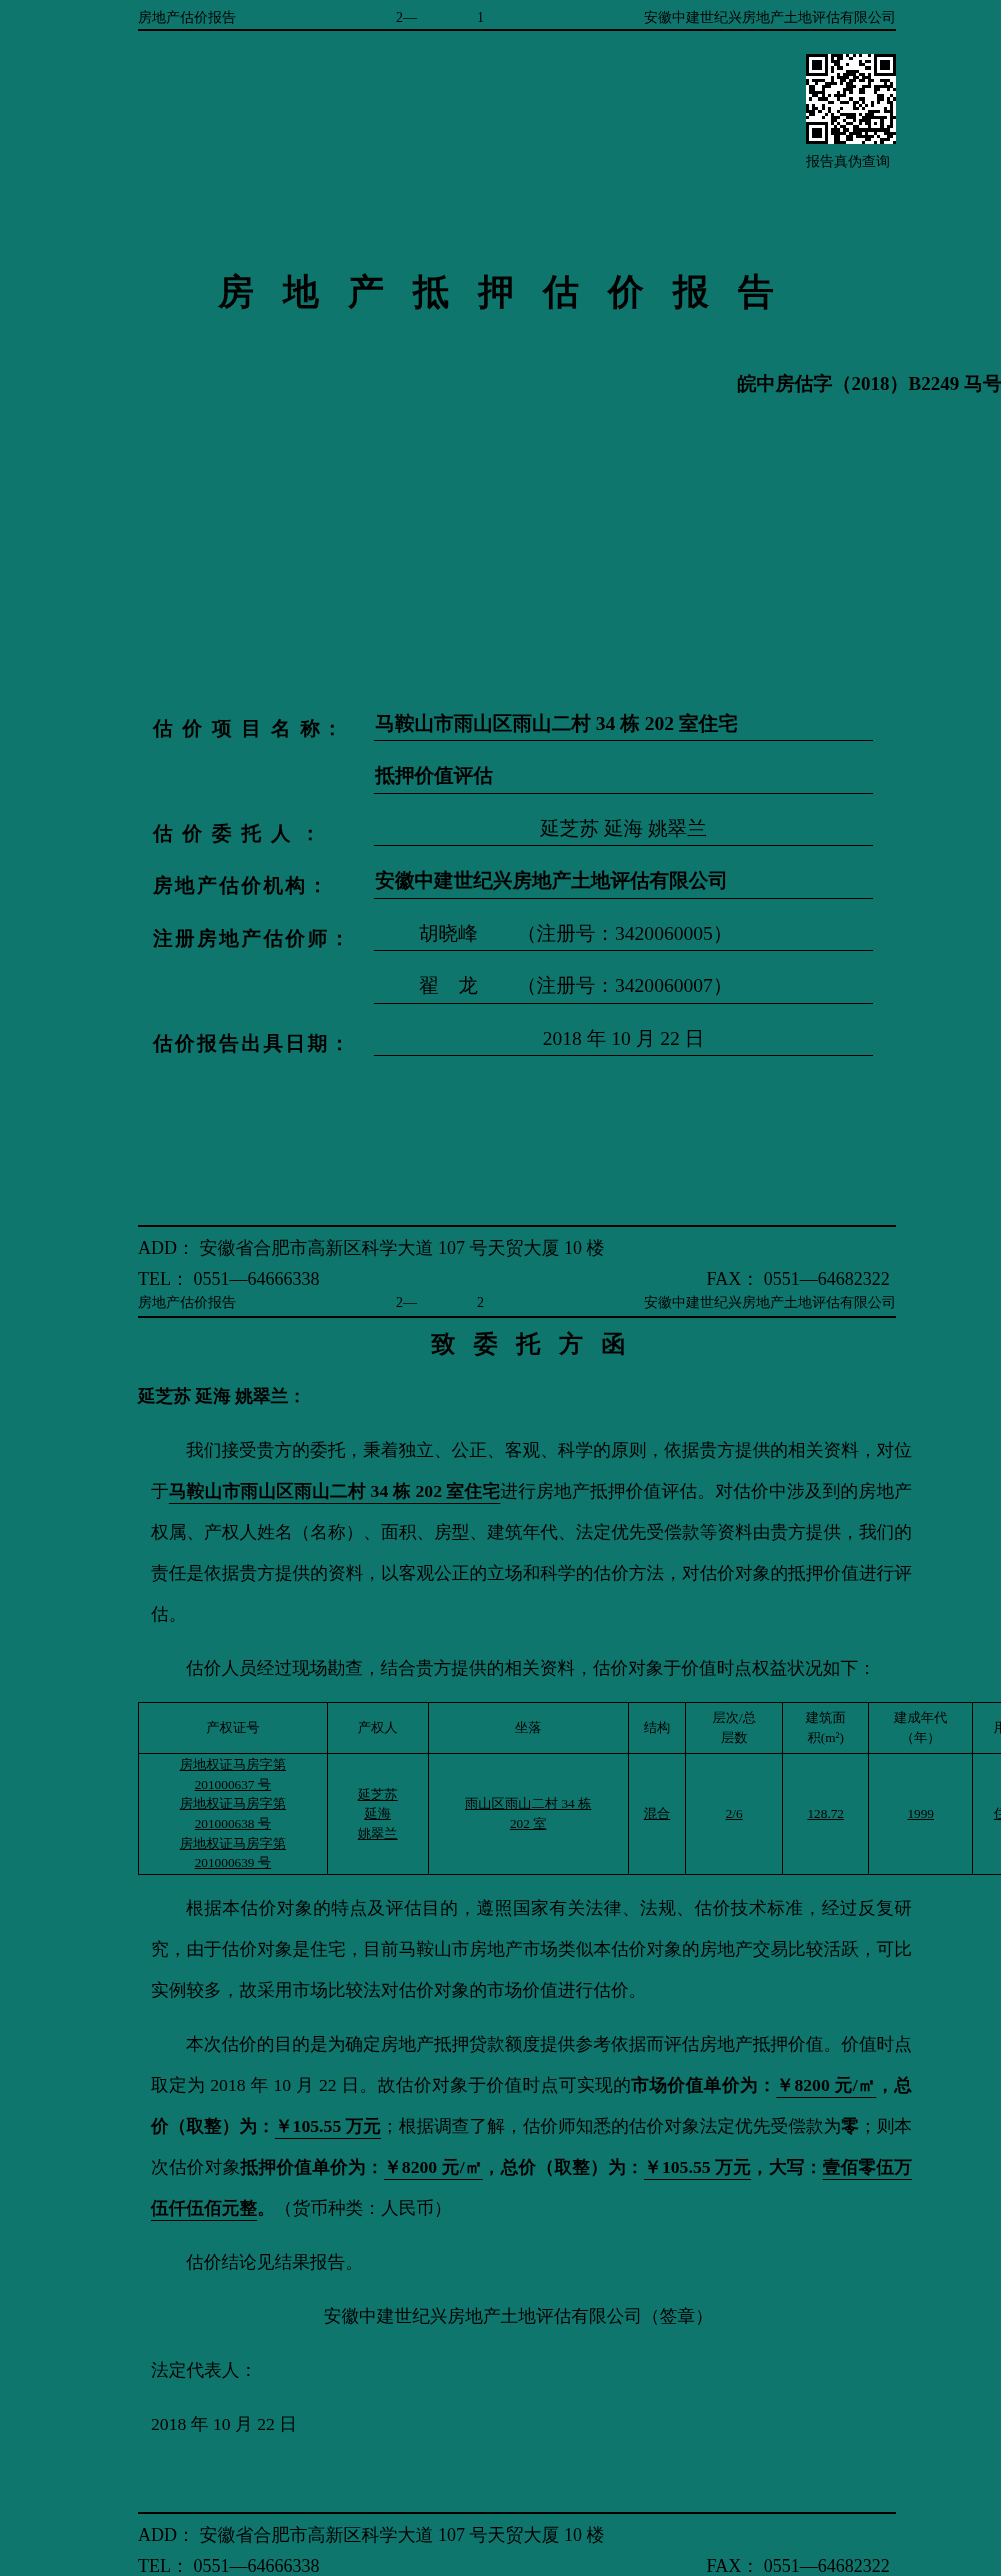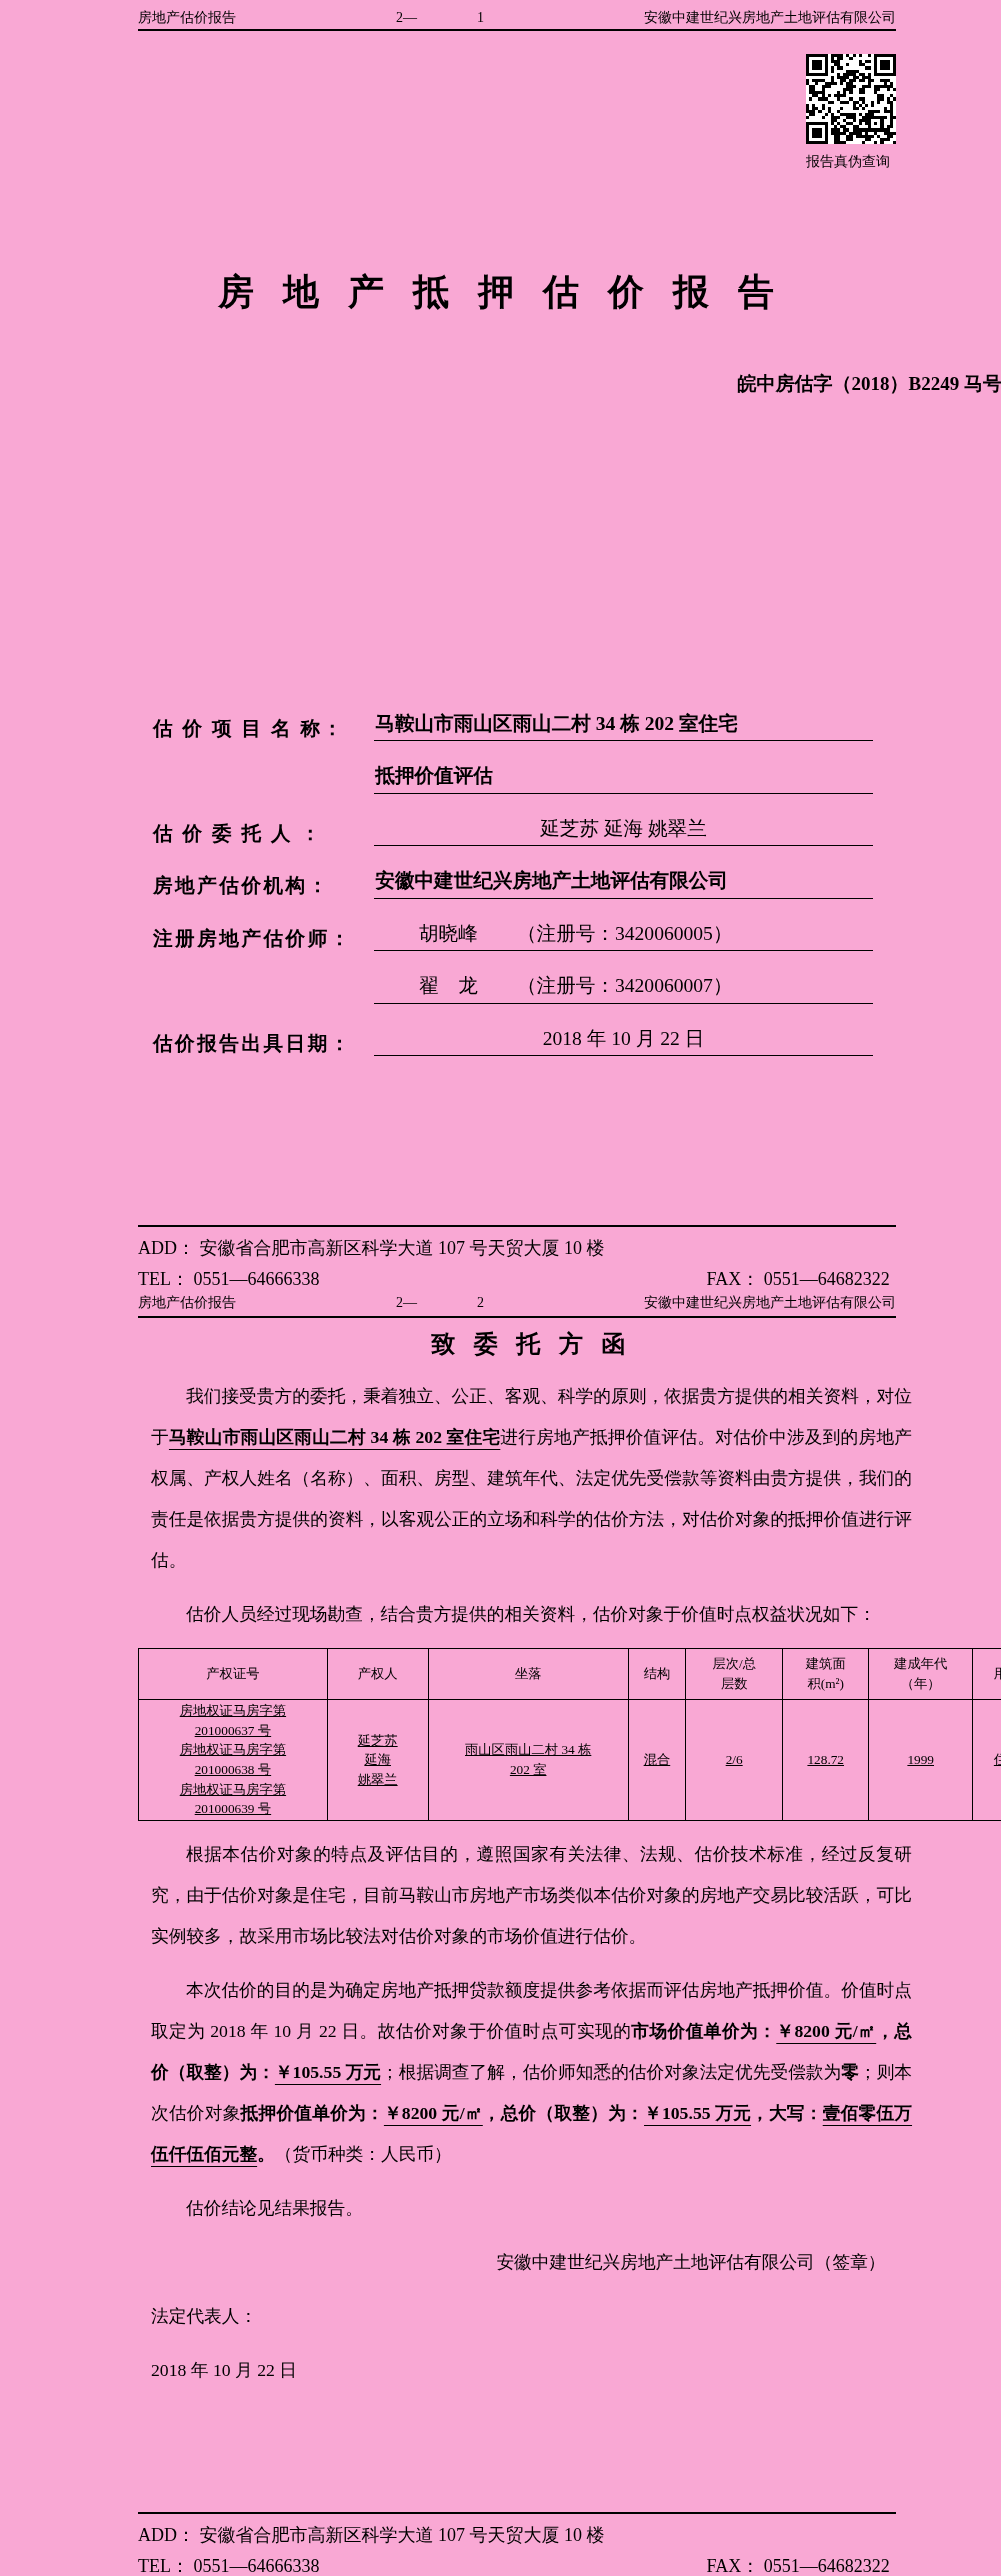--- a/index.html
+++ b/index.html
@@ -1,19 +1,19 @@
 <!DOCTYPE html>
 <html style="font-size:10px"><head>
 <meta charset="utf-8">
 <style>
   html,body{margin:0;padding:0;background:#fff;}
   .sheet{
     position:relative;
     width:1002px;height:2576px;
-    background:#f9a8d4;color:#000;
+    background:#0f766e;color:#000;
     font-family:"Liberation Serif","DejaVu Serif",serif;
     overflow:hidden;
   }
   
   .pg-header{
     position:absolute;left:138px;width:758px;
     display:flex;align-items:baseline;font-size:14px;white-space:nowrap;
   }
   .ph-center{flex:1;display:flex;justify-content:center;gap:60px;}
   .rule{position:absolute;left:138px;width:758px;height:1.9px;background:#000;}
@@ -65,21 +65,21 @@
     font-size:13.3px;line-height:19.6px;text-align:center;
   }
   table.props th,table.props td{
     border:1.3px solid #000;padding:1.3px 1.9px;
     font-weight:normal;vertical-align:middle;white-space:pre-line;
     overflow:hidden;
   }
   table.props thead tr{height:51px;}
   table.props tbody tr{height:115px;text-decoration:underline;}
   
-  .sign-company{text-indent:0 !important;text-align:right;padding-right:26.5px;margin-top:2.5px;}
+  .sign-company{text-indent:0 !important;text-align:center;padding-right:26.5px;margin-top:2.5px;}
   .sign-legal{text-indent:0 !important;margin-left:363px;text-align:left;}
   .sign-date{text-indent:0 !important;margin-left:481px;text-align:left;}
 </style>
 </head>
 <body>
 
 <div class="sheet">
 
   <div class="pg-header" style="top:8.8px;">
     <span>房地产估价报告</span>
@@ -463,20 +463,21 @@
       <span>2—</span>
       <span>2</span>
     </span>
     <span>安徽中建世纪兴房地产土地评估有限公司</span>
   </div>
   <div class="rule" style="top:1316px;"></div>
 
   <div class="p2content">
     <div class="letter-title">致 委 托 方 函</div>
 
+    <div class="salut">延芝苏 延海 姚翠兰：</div>
 
     <p><span>我们接受贵方的委托，秉着独立、公正、客观、科学的原则，依据贵方提供的相关资料，对位于</span><span class="b u">马鞍山市雨山区雨山二村 34 栋 202 室住宅</span><span>进行房地产抵押价值评估。对估价中涉及到的房地产权属、产权人姓名（名称）、面积、房型、建筑年代、法定优先受偿款等资料由贵方提供，我们的责任是依据贵方提供的资料，以客观公正的立场和科学的估价方法，对估价对象的抵押价值进行评估。</span></p>
 
     <p>估价人员经过现场勘查，结合贵方提供的相关资料，估价对象于价值时点权益状况如下：</p>
 
     <table class="props">
       <colgroup>
         <col style="width:165px">
           <col style="width:88px">
           <col style="width:175px">

